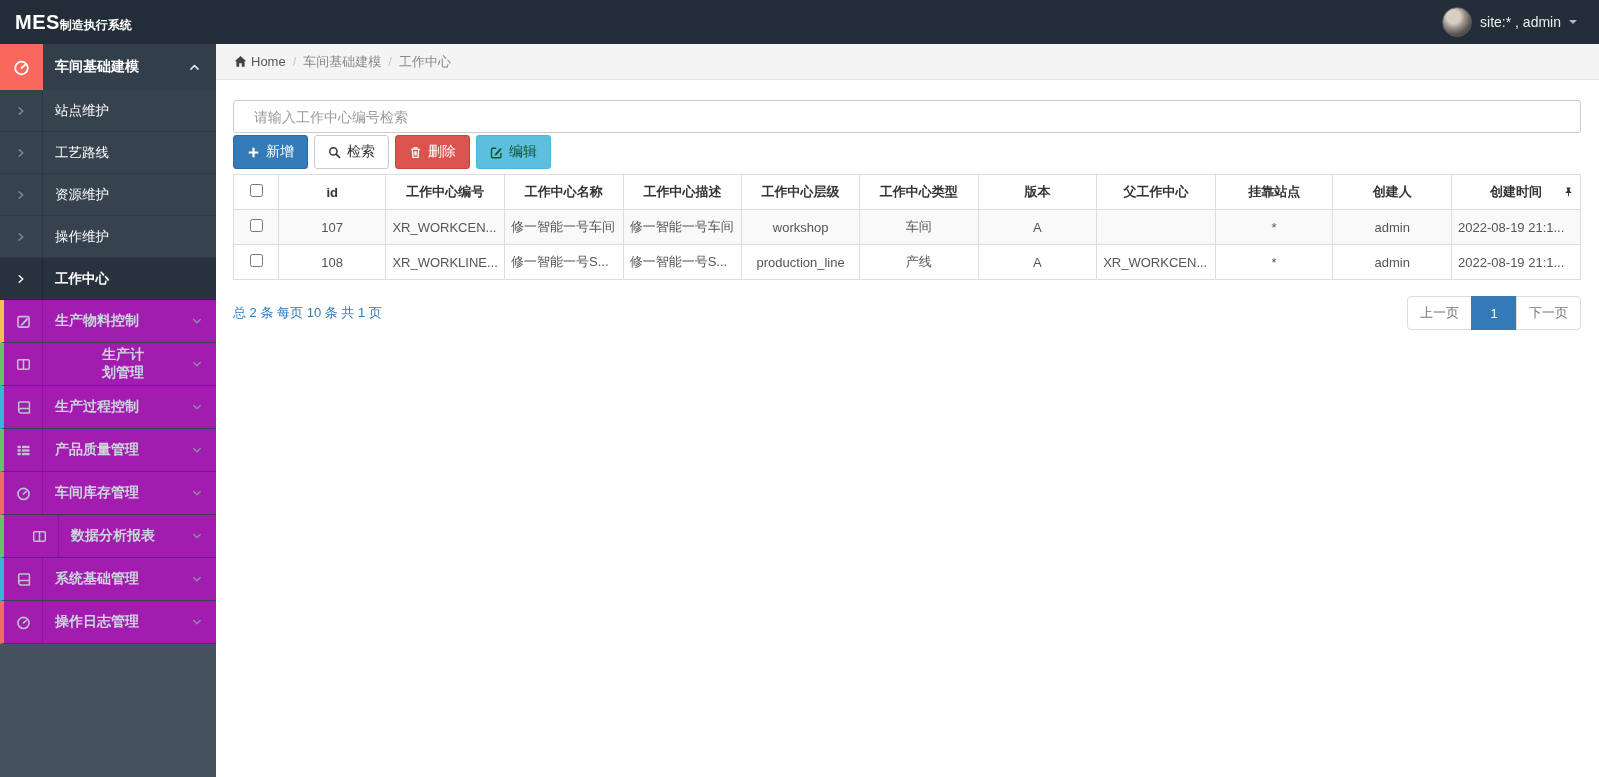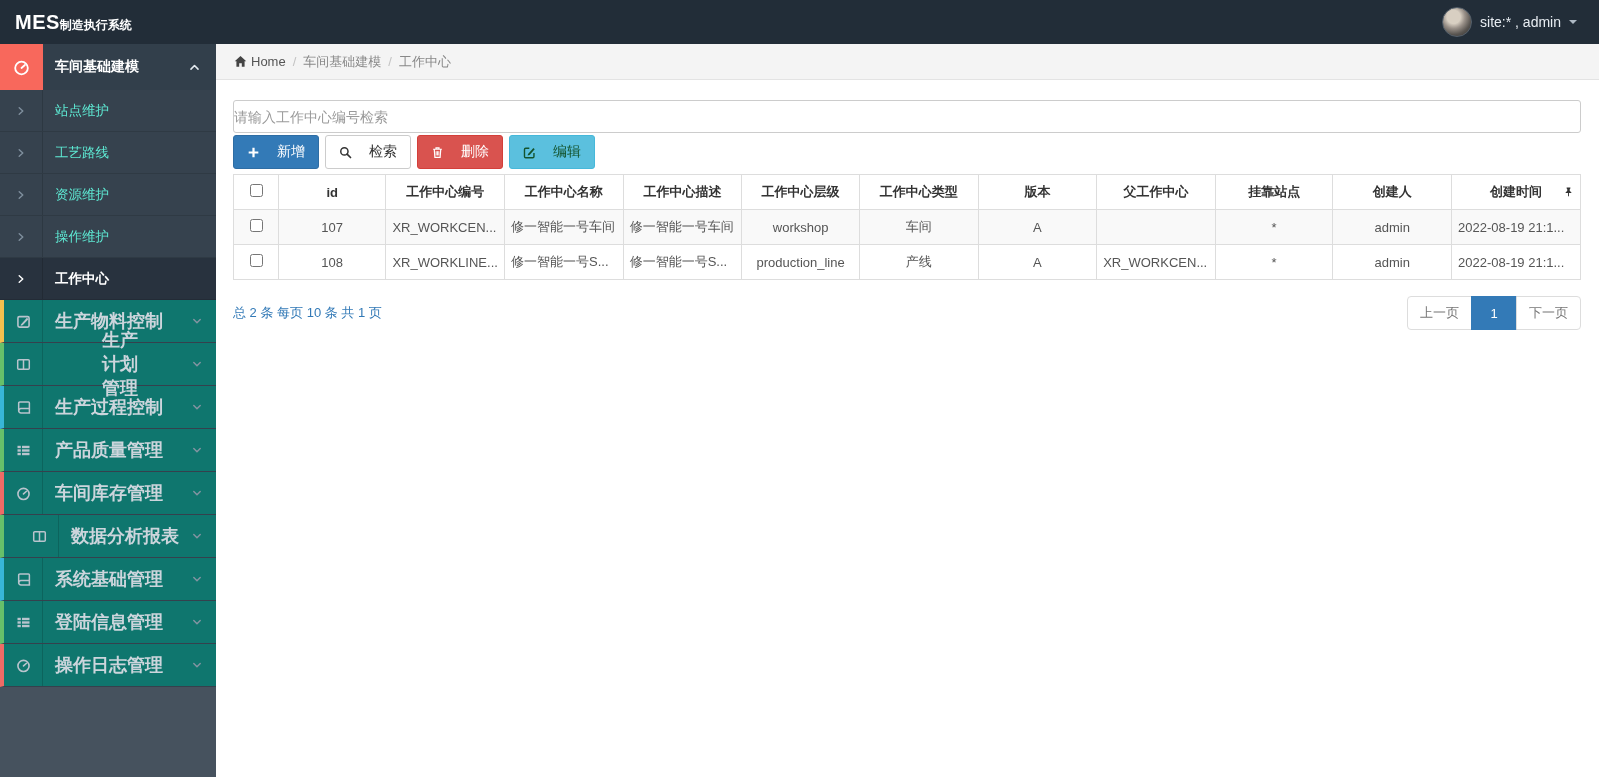--- a/index.html
+++ b/index.html
@@ -19,50 +19,50 @@
   
   .sidebar { position:absolute; top:44px; left:0; bottom:0; width:216px; background:#46525e; }
   .group-item { height:46px; display:flex; align-items:center; background:#323f4b; color:#fff; font-weight:700; font-size:14px; cursor:pointer; }
   .g-icon { width:43px; height:100%; background:#f8685c; color:#fff; display:flex; align-items:center; justify-content:center; flex:none; }
   .g-icon svg { width:17px; height:17px; }
   .g-label { margin-left:12px; flex:1; }
   .g-chev { margin-right:16px; color:#e4eaf0; display:flex; }
   .g-chev svg { width:11px; height:11px; }
 
   ul { list-style:none; }
-  .submenu li { height:42px; display:flex; align-items:center; background:#36424e; color:#5eead4; font-size:13.5px; border-bottom:1px solid rgba(0,0,0,.12); cursor:pointer; }
+  .submenu li { height:42px; display:flex; align-items:center; background:#36424e; color:#ffffff; font-size:13.5px; border-bottom:1px solid rgba(0,0,0,.12); cursor:pointer; }
   .sm-chev { width:43px; height:100%; display:flex; align-items:center; justify-content:center; color:#7f8f9d; border-right:1px solid rgba(0,0,0,.15); flex:none; }
   .sm-chev svg { width:10px; height:10px; }
   .sm-label { margin-left:12px; }
   .submenu li.active { background:#28323e; color:#fff; font-weight:700; }
   .submenu li.active .sm-chev { color:#fff; }
 
-  .mainmenu li { height:43px; display:flex; align-items:center; background:#0f766e; color:#ccd5dc; font-weight:700; font-size:18px;
+  .mainmenu li { height:43px; display:flex; align-items:center; background:#a21caf; color:#ccd5dc; font-weight:700; font-size:14px;
                  border-bottom:1px solid #35414d; border-left:4px solid transparent; cursor:pointer; }
   .mi-icon { width:39px; height:100%; display:flex; align-items:center; justify-content:center; color:#b9c4cd; border-right:1px solid rgba(0,0,0,.15); flex:none; }
   .mi-icon svg { width:15px; height:15px; }
   .mi-label { margin-left:12px; flex:1; }
   .mi-chev { margin-right:14px; color:#8494a2; display:flex; }
   .mi-chev svg { width:10px; height:10px; }
 
   
   .main { position:absolute; left:216px; top:44px; right:0; bottom:0; background:#fff; overflow:hidden; }
   .breadcrumb { height:36px; background:#f4f4f4; border-bottom:1px solid #e3e3e3; display:flex; align-items:center; padding:0 18px; font-size:13px; color:#777; gap:7px; }
   .crumb-home { display:flex; align-items:center; gap:4px; color:#555; cursor:pointer; }
   .crumb-home svg { width:13px; height:13px; color:#444; }
   .crumb-sep { color:#c3c3c3; }
   .crumb { color:#888; }
   .crumb.link { cursor:pointer; }
 
   .content { padding:20px 18px 0 17px; }
-  .search-input { width:100%; height:33px; border:1px solid #ccc; border-radius:3px; padding:0 0; font-size:14px; color:#333; font-family:inherit; outline:none; }
+  .search-input { width:100%; height:33px; border:1px solid #ccc; border-radius:3px; padding:0 20px; font-size:14px; color:#333; font-family:inherit; outline:none; }
   .search-input::placeholder { color:#9a9a9a; }
 
   .btn-row { margin-top:2px; display:flex; gap:6px; }
-  .btn { display:inline-flex; align-items:center; gap:17px; height:34px; padding:0 13px; border-radius:3px; font-size:14px; border:1px solid transparent; cursor:pointer; font-family:inherit; font-weight:400; }
+  .btn { display:inline-flex; align-items:center; gap:6px; height:34px; padding:0 13px; border-radius:3px; font-size:14px; border:1px solid transparent; cursor:pointer; font-family:inherit; font-weight:400; }
   .btn svg { width:13px; height:13px; }
   .btn-primary { background:#337ab7; border-color:#2e6da4; color:#fff; }
   .btn-default { background:#fff; border-color:#ccc; color:#333; }
   .btn-danger  { background:#d9534f; border-color:#d43f3a; color:#fff; }
   .btn-info    { background:#5bc0de; border-color:#46b8da; color:#14532d; }
 
   .grid { width:100%; border-collapse:collapse; table-layout:fixed; margin-top:5px; }
   .grid th, .grid td { border:1px solid #ddd; font-size:13px; padding:8px 6px; white-space:nowrap; overflow:hidden; }
   .grid th { color:#333; font-weight:700; text-align:center; position:relative; background:#fff; cursor:pointer; }
   .grid td { color:#555; text-align:center; }
@@ -266,38 +266,20 @@
             </svg>
           </span>
           <span class="mi-label">系统基础管理</span>
           <span class="mi-chev">
             <svg viewBox="0 0 14 14">
               <path d="M2.5 5 L7 9.5 L11.5 5" fill="none" stroke="currentColor" stroke-width="2" stroke-linecap="round" stroke-linejoin="round"></path>
             </svg>
           </span>
         </li>
 
-        <li style="border-left-color: rgb(103, 192, 106);">
-          <span class="mi-icon">
-            <svg viewBox="0 0 14 14" fill="currentColor">
-              <rect x="1.4" y="2.6" width="3.1" height="2.2"></rect>
-              <rect x="5.6" y="2.6" width="7" height="2.2"></rect>
-              <rect x="1.4" y="5.9" width="3.1" height="2.2"></rect>
-              <rect x="5.6" y="5.9" width="7" height="2.2"></rect>
-              <rect x="1.4" y="9.2" width="3.1" height="2.2"></rect>
-              <rect x="5.6" y="9.2" width="7" height="2.2"></rect>
-            </svg>
-          </span>
-          <span class="mi-label">登陆信息管理</span>
-          <span class="mi-chev">
-            <svg viewBox="0 0 14 14">
-              <path d="M2.5 5 L7 9.5 L11.5 5" fill="none" stroke="currentColor" stroke-width="2" stroke-linecap="round" stroke-linejoin="round"></path>
-            </svg>
-          </span>
-        </li>
 
         <li style="border-left-color: rgb(239, 107, 102);">
           <span class="mi-icon">
             <svg viewBox="0 0 14 14">
               <circle cx="7" cy="7.4" r="5.2" fill="none" stroke="currentColor" stroke-width="1.5"></circle>
               <path d="M7 7.4 L9.8 4.9" stroke="currentColor" stroke-width="1.5" stroke-linecap="round" fill="none"></path>
             </svg>
           </span>
           <span class="mi-label">操作日志管理</span>
           <span class="mi-chev">

